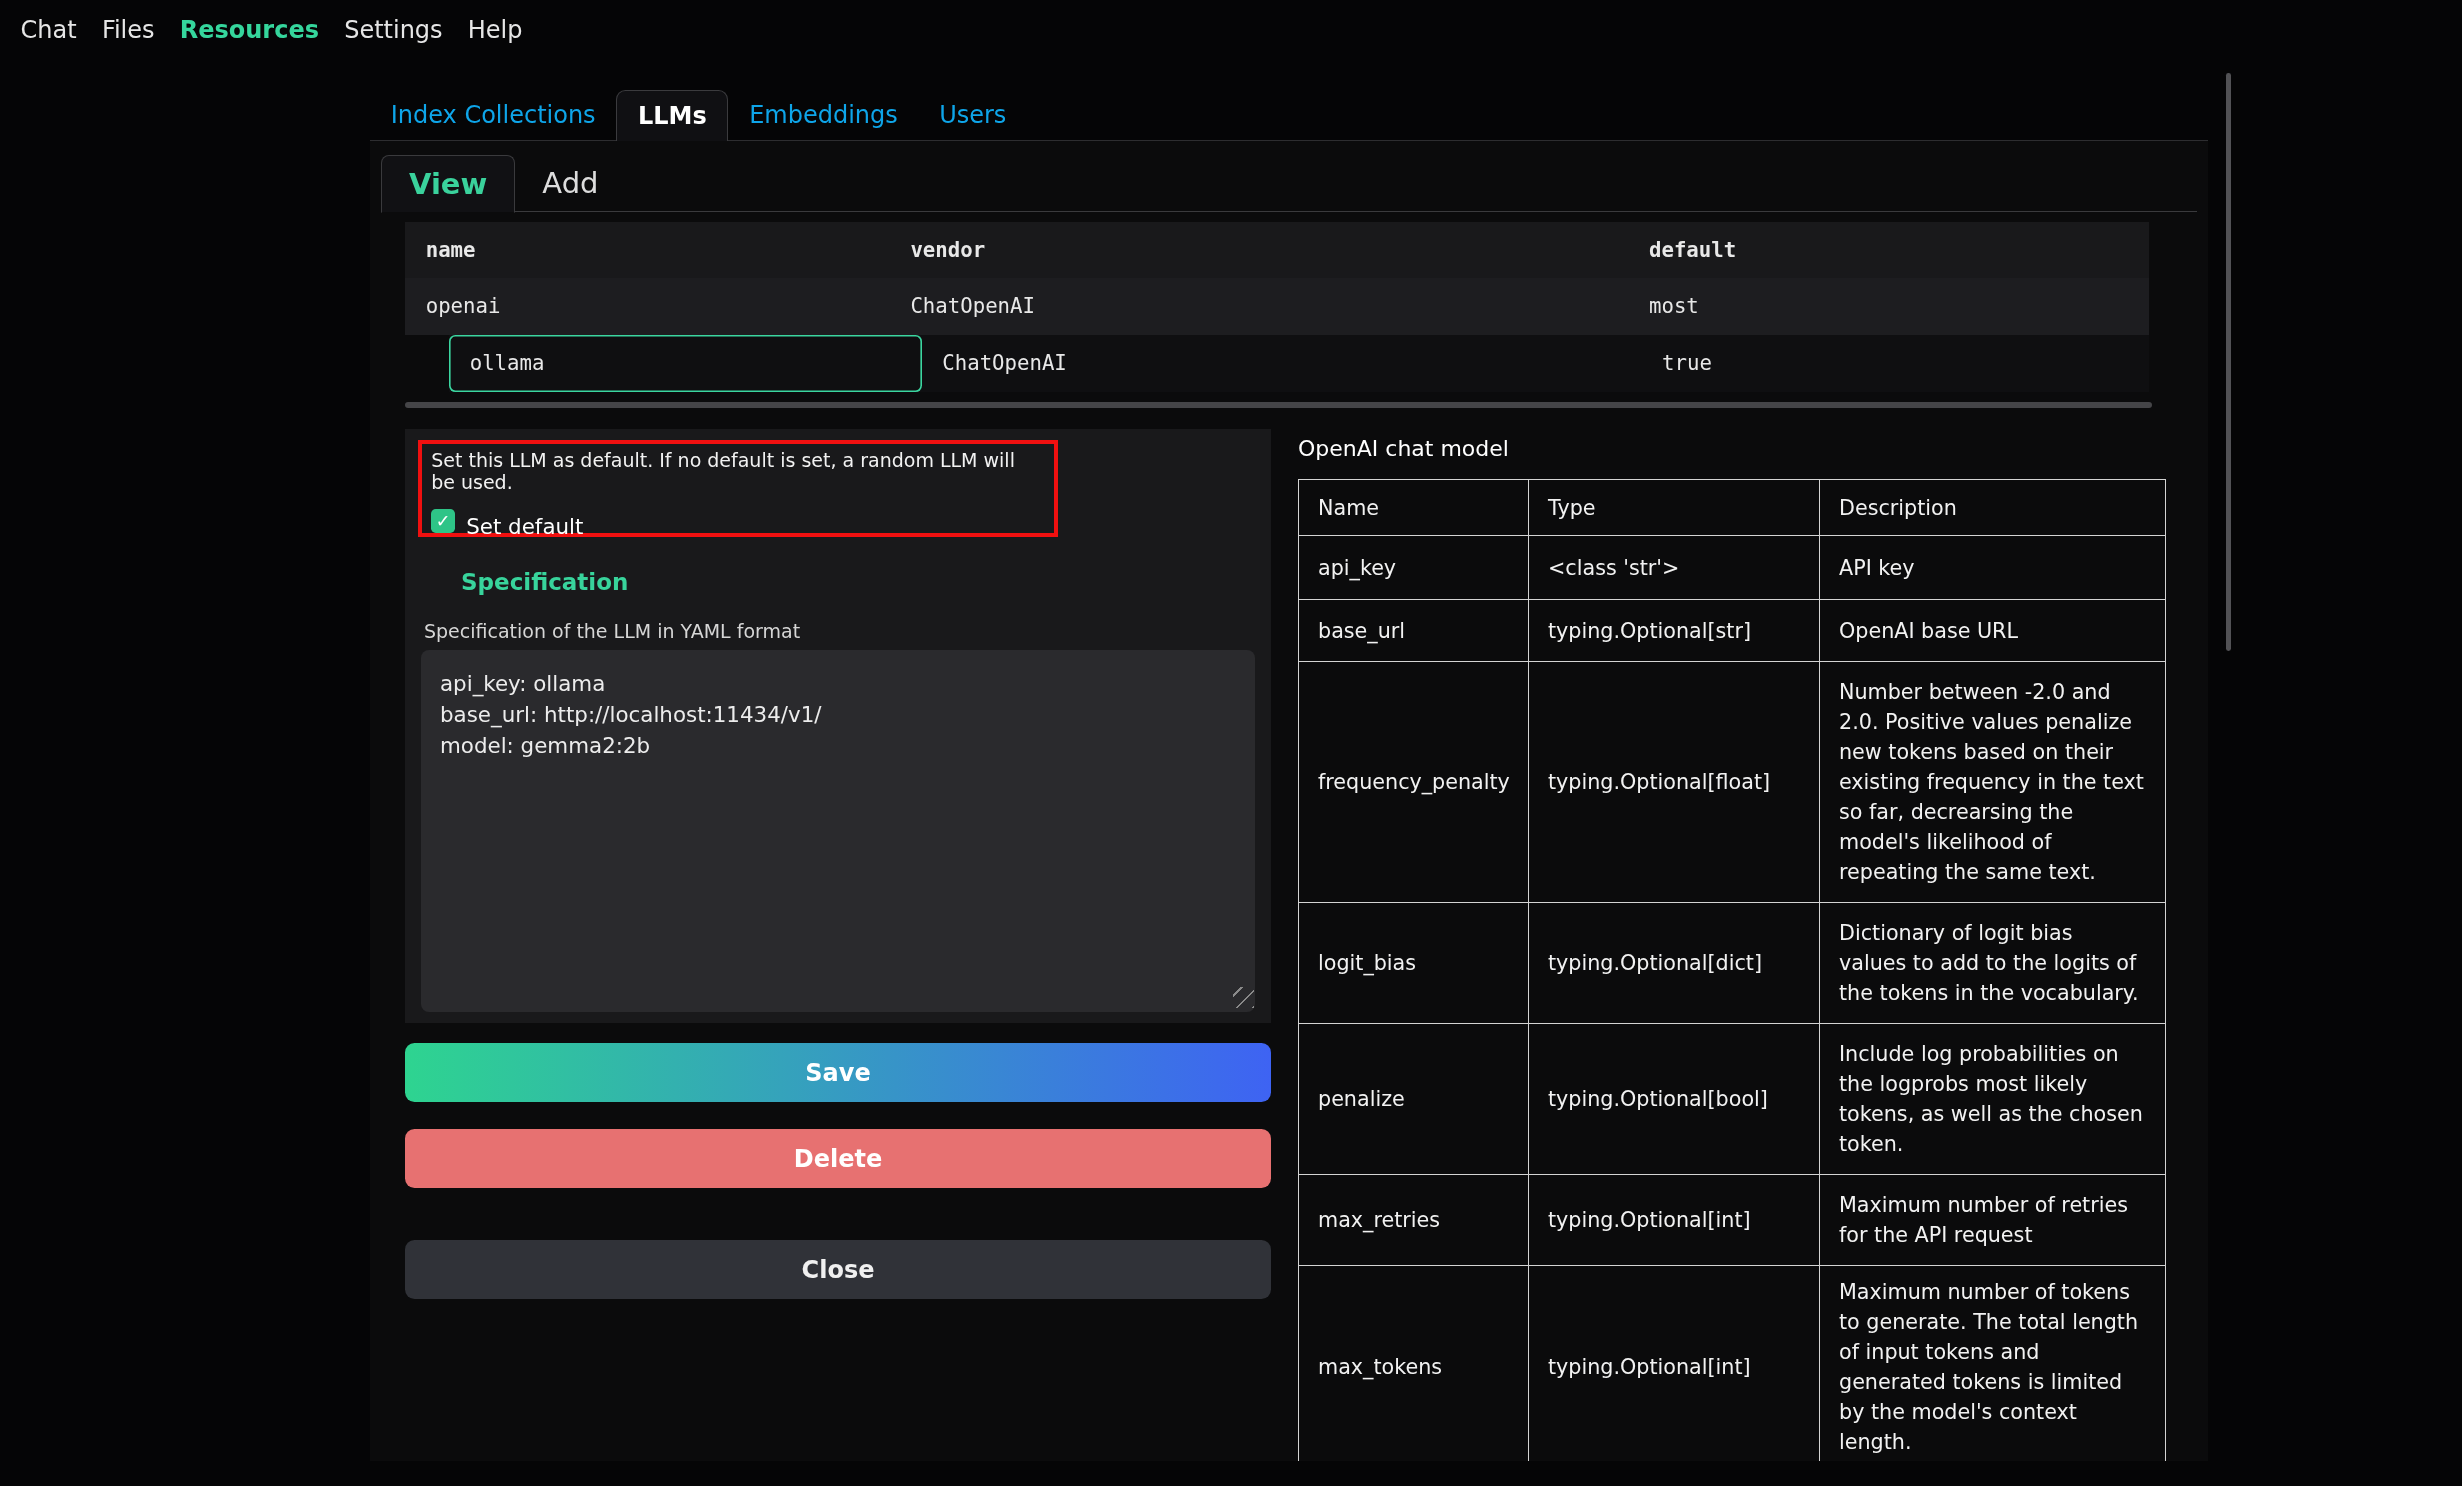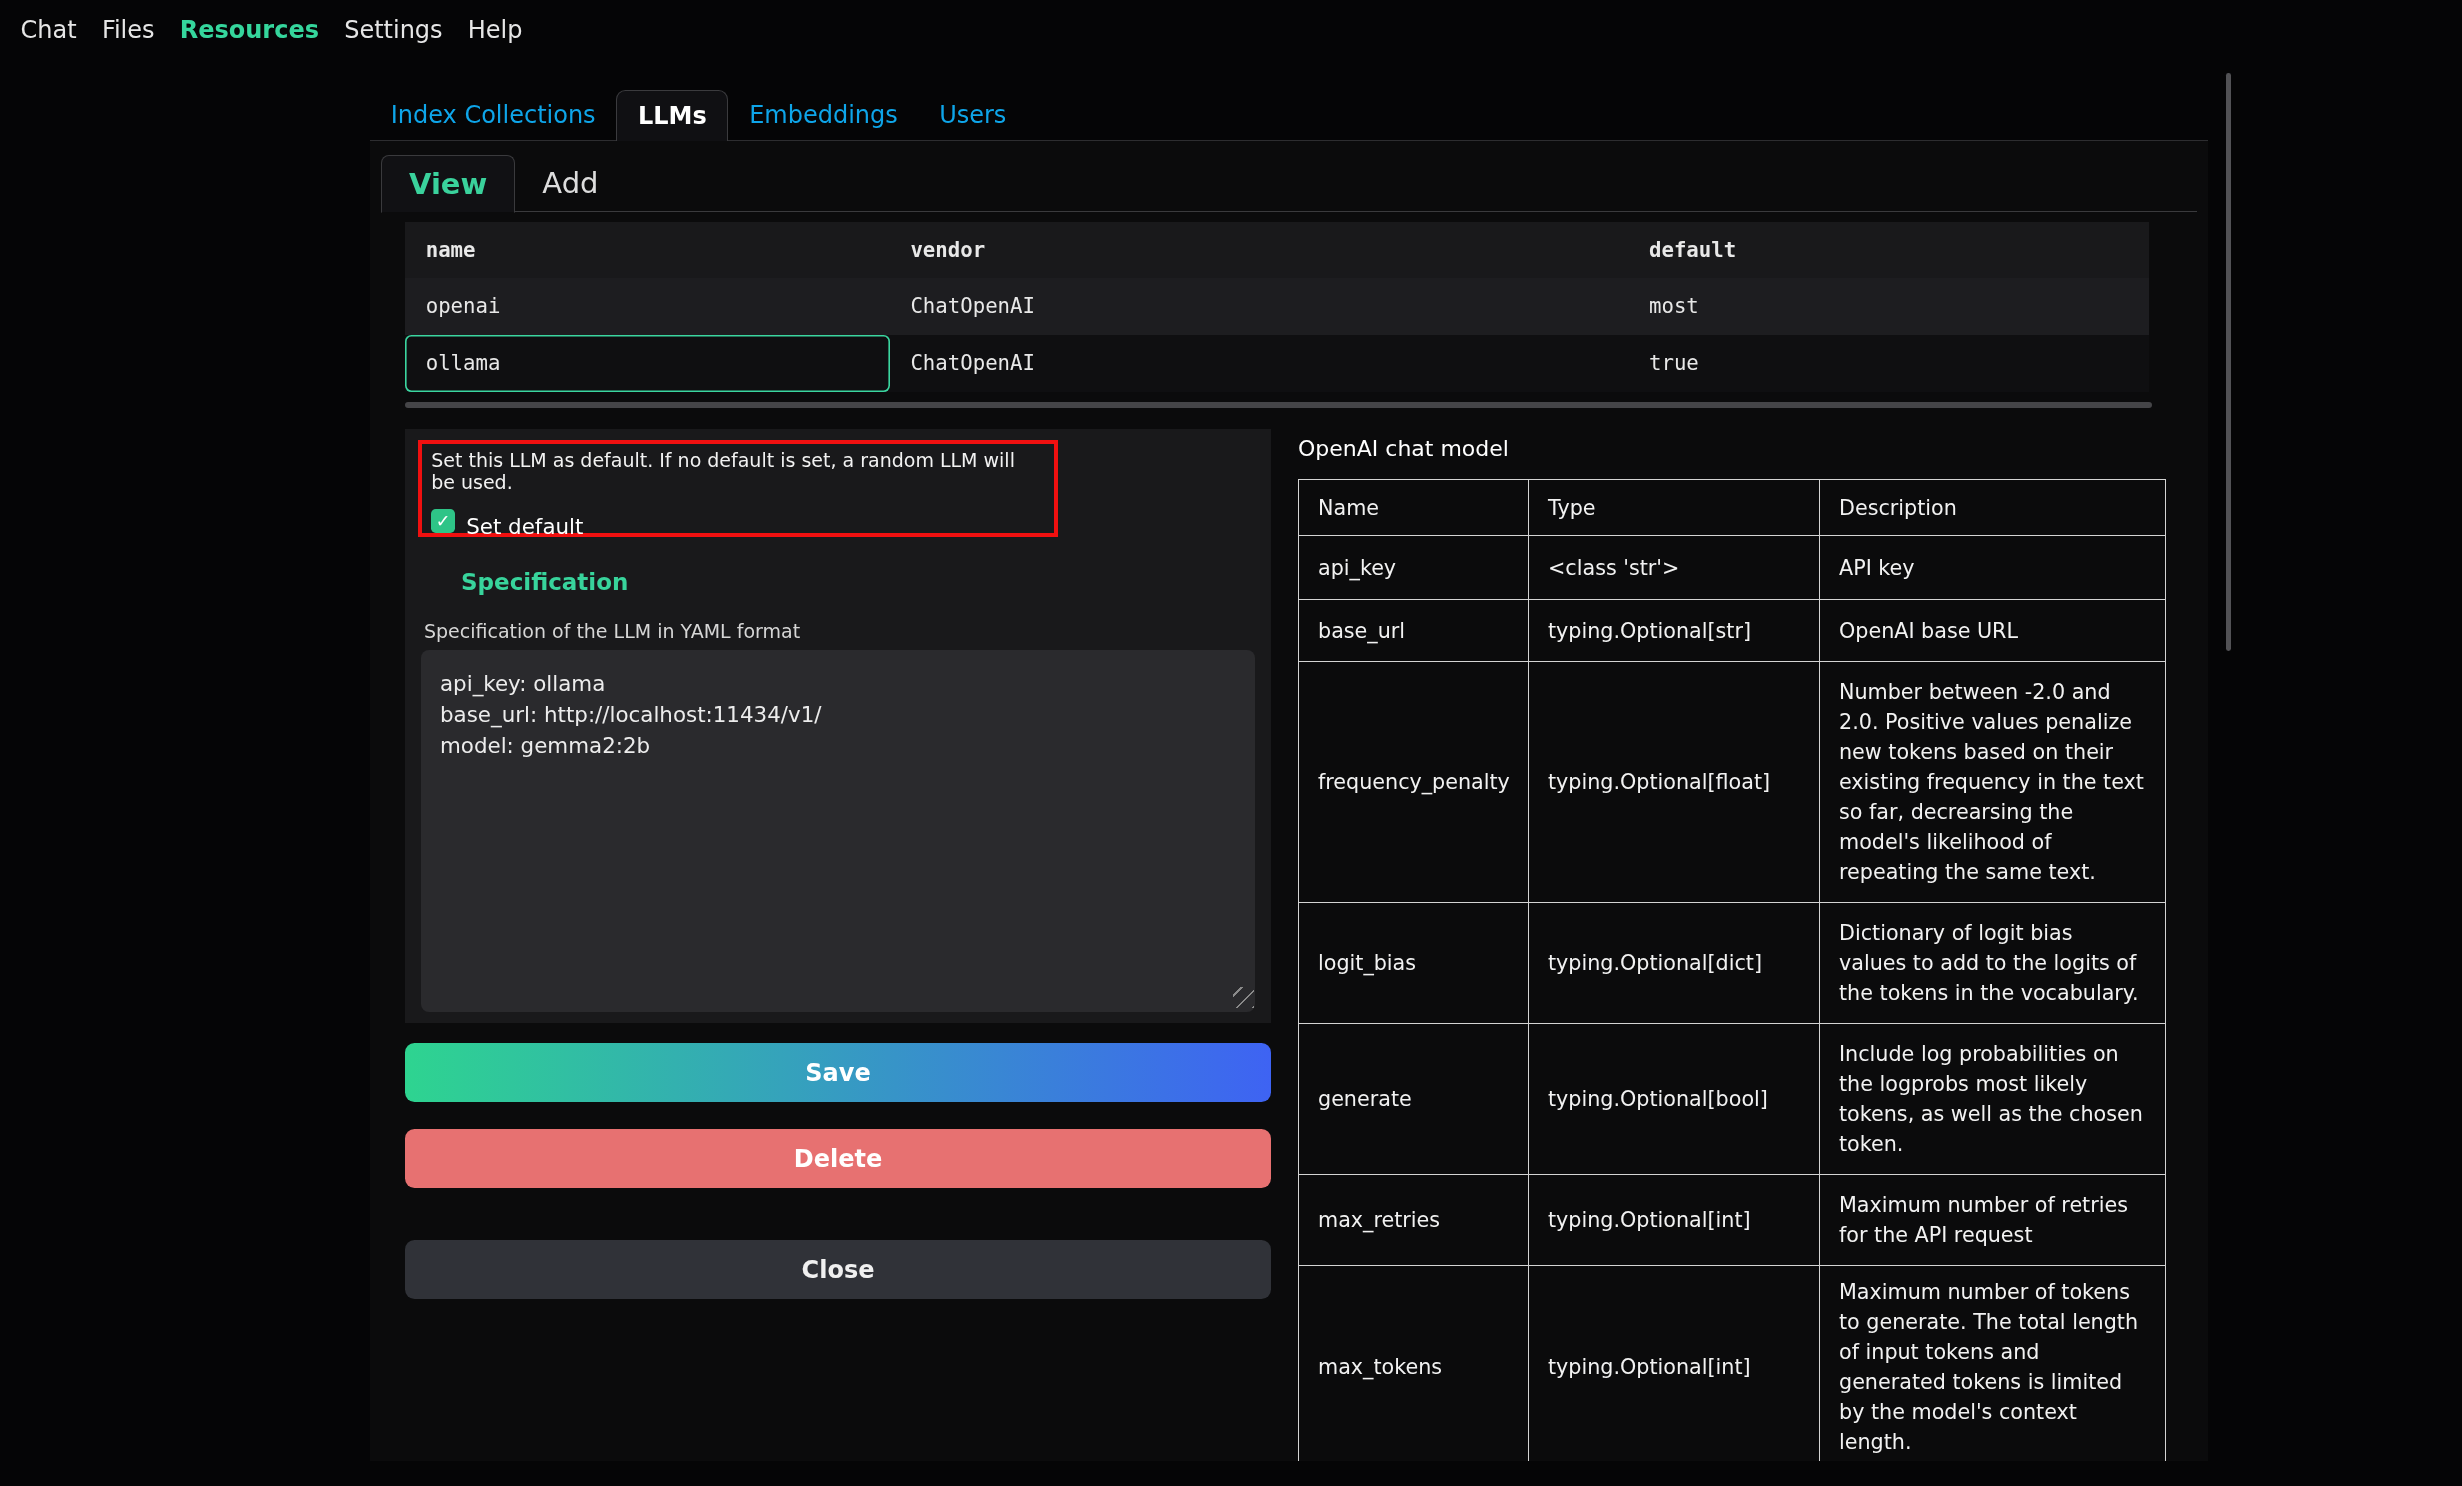--- a/index.html
+++ b/index.html
@@ -29,21 +29,21 @@
     border-radius: 8px 8px 0 0; }
 
   
   .llmtable { position: absolute; left: 35px; top: 81px; width: 1744px;
     font-family: "DejaVu Sans Mono", "Liberation Mono", monospace; font-size: 20.7px; }
   .lrow { display: flex; }
   .lrow .lcell { padding-left: 20.7px; line-height: 56px; height: 56px; white-space: nowrap; overflow: hidden; }
   .lrow .c0 { width: 485px; } .lrow .c1 { width: 739px; } .lrow .c2 { width: 521px; }
   .lrow.lhead { background: #19191b; font-weight: bold; }
   .lrow.r-openai { background: #1d1d20; } .lrow.r-openai .lcell { height: 57px; line-height: 57px; }
-  .lrow.r-ollama { background: #0f0f11; } .lrow.r-ollama .lcell { height: 57px; line-height: 57px; }
+  .lrow.r-ollama { background: #0f0f11; margin-left: 44px; } .lrow.r-ollama .lcell { height: 57px; line-height: 57px; }
   .lcell.selected { box-shadow: inset 0 0 0 1.6px #3bd6a0; border-radius: 6.4px; }
 
   .hscrollbar { position: absolute; left: 35px; top: 261px; width: 1747px; height: 5.6px;
     background: #454548; border-radius: 3.2px; }
 
   
   .leftbox { position: absolute; left: 35px; top: 288px; width: 866px; height: 594px;
     background: #19191b; border-radius: 0; }
   .redbox { position: absolute; left: 12.7px; top: 11px; width: 640px; height: 97px;
     border: 4px solid #f01010; padding: 4.8px 9.5px; }
@@ -191,21 +191,21 @@
         <td>frequency_penalty</td>
         <td>typing.Optional[float]</td>
         <td>Number between -2.0 and 2.0. Positive values penalize new tokens based on their existing frequency in the text so far, decrearsing the model's likelihood of repeating the same text.</td>
       </tr>
       <tr class="r3">
         <td>logit_bias</td>
         <td>typing.Optional[dict]</td>
         <td>Dictionary of logit bias values to add to the logits of the tokens in the vocabulary.</td>
       </tr>
       <tr class="r4">
-        <td>generate</td>
+        <td>penalize</td>
         <td>typing.Optional[bool]</td>
         <td>Include log probabilities on the logprobs most likely tokens, as well as the chosen token.</td>
       </tr>
       <tr class="r5">
         <td>max_retries</td>
         <td>typing.Optional[int]</td>
         <td>Maximum number of retries for the API request</td>
       </tr>
       <tr class="r6">
         <td>max_tokens</td>

